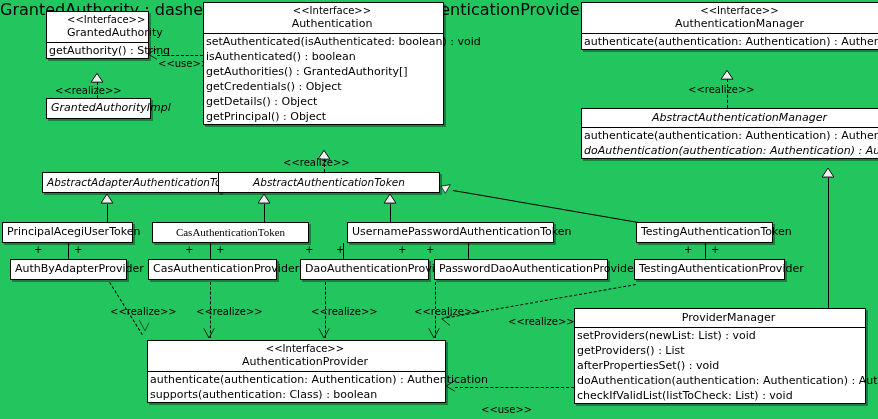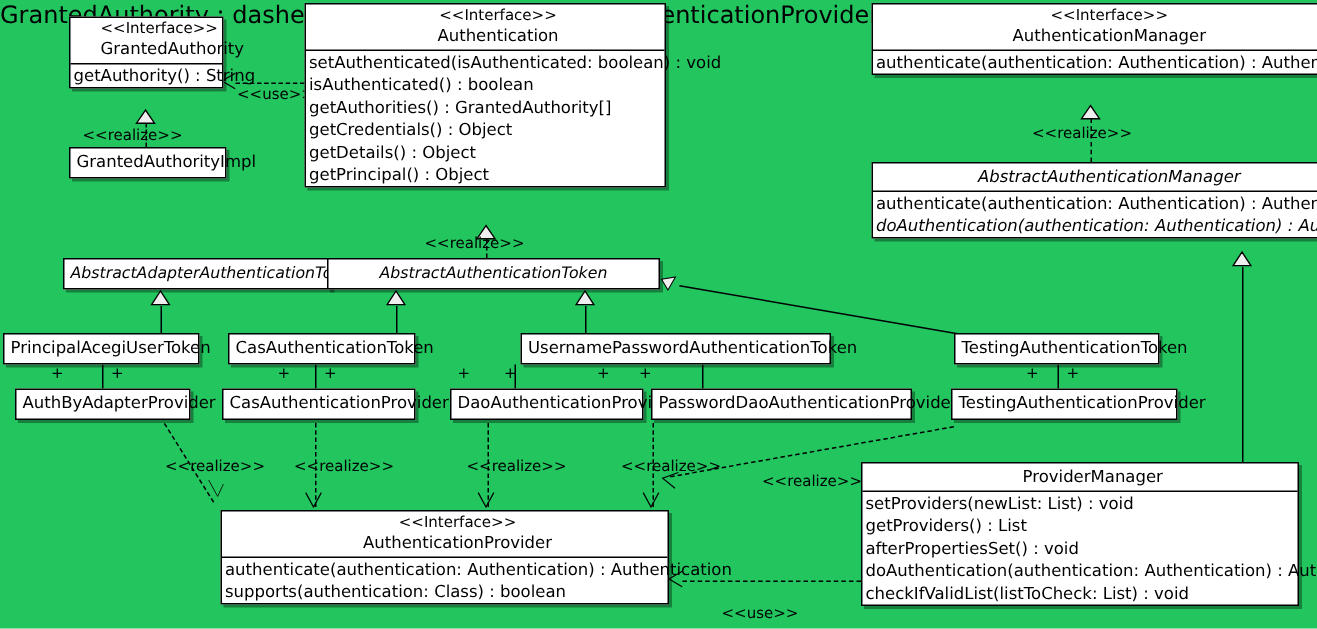--- a/index.html
+++ b/index.html
@@ -265,21 +265,21 @@
     <div class="uml-head">
       <div class="stereo">&lt;&lt;Interface&gt;&gt;</div>
       <div class="cname">GrantedAuthority</div>
     </div>
     <div class="uml-compartment">
       <div class="member">getAuthority() : String</div>
     </div>
   </div>
 
   
-  <div class="uml-box simple" style="left:46px; top:98px; width:105px;">
+  <div class="uml-box simple" style="left:46px; top:98px; width:105px;font-style:italic;">
     <div class="uml-head">
       <div class="cname">GrantedAuthorityImpl</div>
     </div>
   </div>
 
   
   <div class="uml-box" style="left:203px; top:2px; width:241px;">
     <div class="uml-head">
       <div class="stereo">&lt;&lt;Interface&gt;&gt;</div>
       <div class="cname">Authentication</div>
@@ -330,21 +330,21 @@
     </div>
   </div>
 
   
   <div class="uml-box simple" style="left:2px; top:222px; width:131px;">
     <div class="uml-head">
       <div class="cname">PrincipalAcegiUserToken</div>
     </div>
   </div>
 
-  <div class="uml-box simple" style="left:152px; top:222px; width:125px;">
+  <div class="uml-box simple" style="left:152px; top:222px; width:157px;font-family:Liberation Serif, serif;">
     <div class="uml-head">
       <div class="cname">CasAuthenticationToken</div>
     </div>
   </div>
 
   <div class="uml-box simple" style="left:347px; top:222px; width:207px;">
     <div class="uml-head">
       <div class="cname">UsernamePasswordAuthenticationToken</div>
     </div>
   </div>

